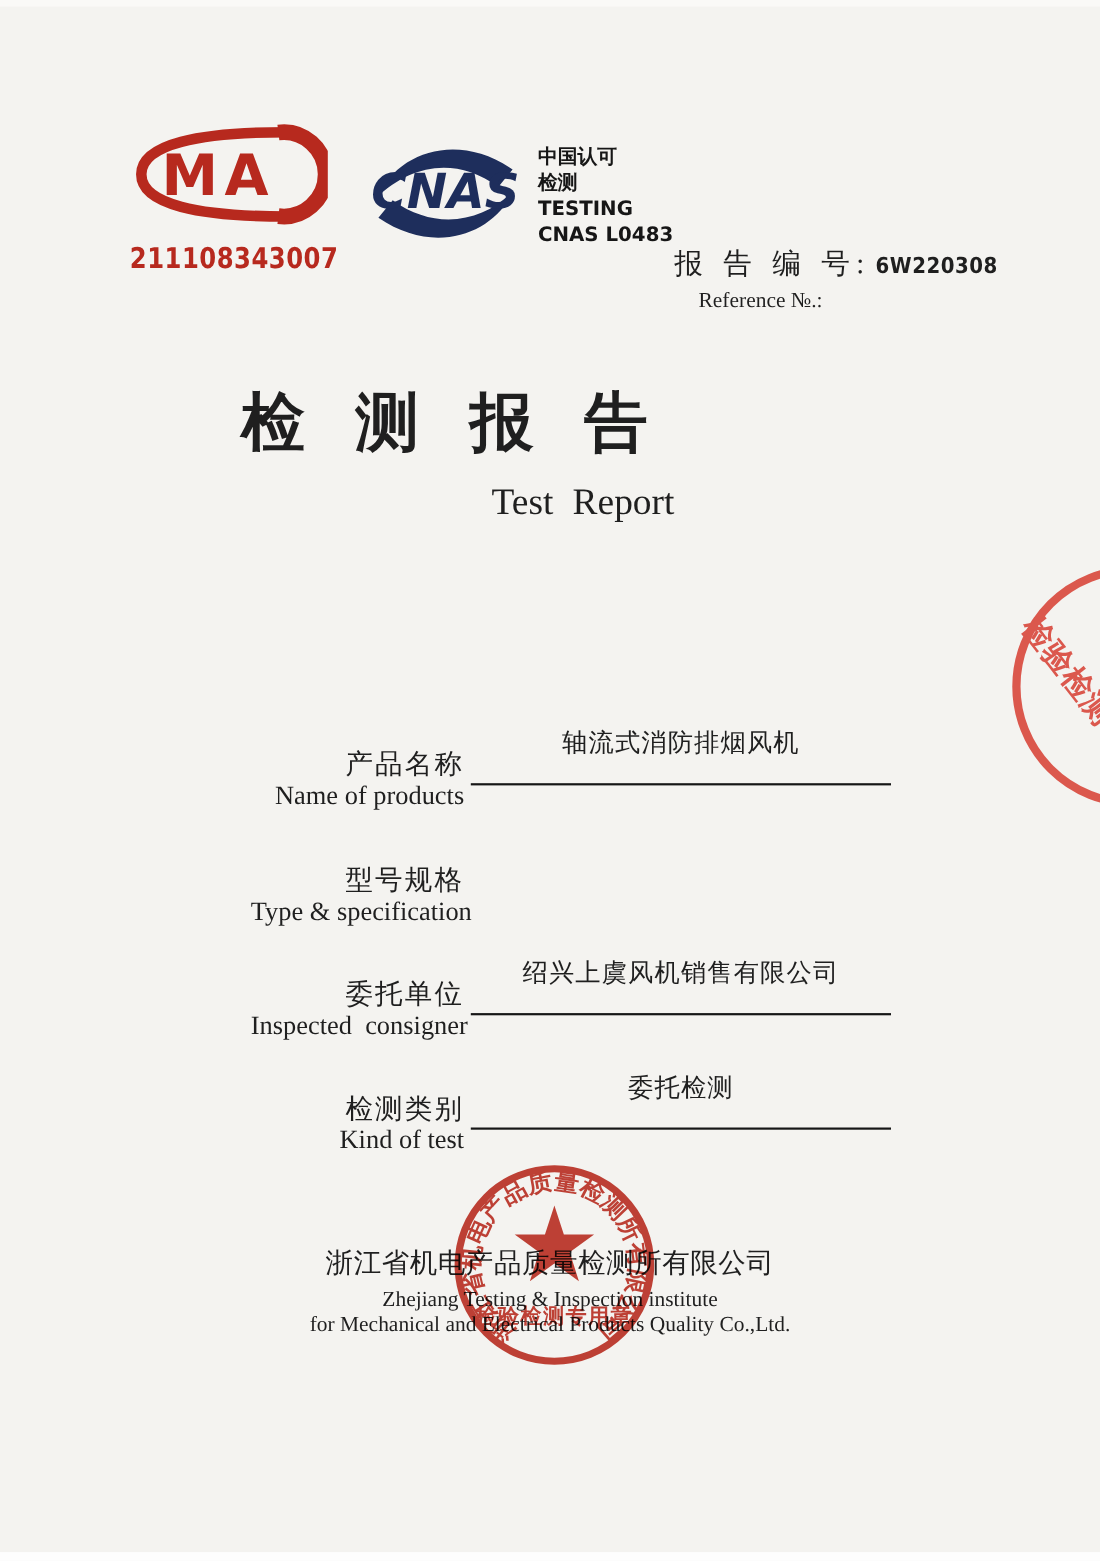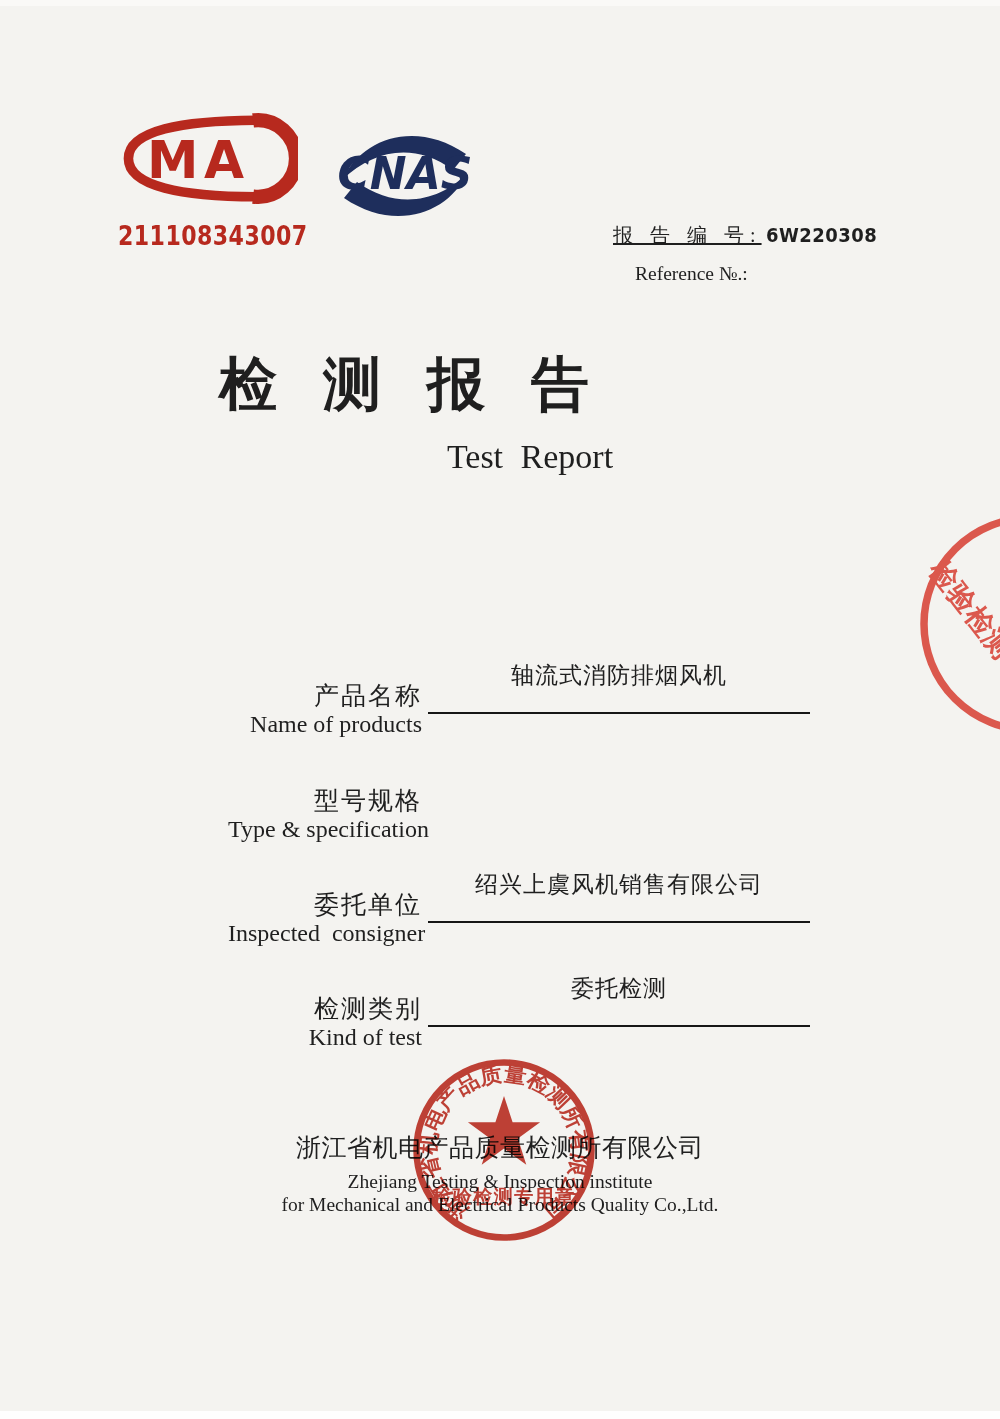--- a/index.html
+++ b/index.html
@@ -21,21 +21,21 @@
     transform:scaleX(.85);transform-origin:left top;
   }
   .cnas-logo{position:absolute;left:337px;top:127px;width:136px;height:98px;}
   .cnas-text{
     position:absolute;left:489px;top:131px;
     font-family:"DejaVu Sans","Liberation Sans",sans-serif;font-weight:bold;
     font-size:18px;line-height:23.5px;color:#161616;white-space:nowrap;
   }
 
   .report-no{position:absolute;left:613px;top:222px;white-space:nowrap;}
-  .report-no .lbl{font-size:20px;letter-spacing:6px;text-decoration:underline;}
+  .report-no .lbl{font-size:26px;letter-spacing:6px;}
   .report-no .val{
     font-family:"DejaVu Sans","Liberation Sans",sans-serif;font-weight:bold;
     font-size:20px;display:inline-block;transform:scaleX(.9);transform-origin:left bottom;
     letter-spacing:.5px;vertical-align:baseline;
   }
   .reference{position:absolute;left:621px;top:263px;font-size:19.5px;margin-left:14px;}
 
   
   .title-zh{
     position:absolute;left:0;top:346px;width:808px;margin:0;
@@ -83,20 +83,26 @@
     <text x="86" y="69" text-anchor="middle" font-family="DejaVu Sans, Liberation Sans, sans-serif" font-size="54" font-weight="bold" letter-spacing="6" fill="#b7291e">MA</text>
   </svg>
   <div class="cma-number">211108343007</div>
 
   <svg class="cnas-logo" viewBox="0 0 136 98">
     <path d="M6,52 C24,12 78,-8 129,27 L116,43 C76,14 36,24 6,52 Z" fill="#1e2e5c"></path>
     <path d="M130,46 C112,86 58,106 7,71 L20,55 C60,84 104,74 130,46 Z" fill="#1e2e5c"></path>
     <text x="68" y="62" text-anchor="middle" font-family="DejaVu Sans, Liberation Sans, sans-serif" font-size="44" font-weight="bold" font-style="italic" fill="#1e2e5c">CNAS</text>
   </svg>
 
+  <div class="cnas-text">
+    <div>中国认可</div>
+    <div>检测</div>
+    <div>TESTING</div>
+    <div>CNAS L0483</div>
+  </div>
 
   <div class="report-no">
     <span class="lbl">报 告 编 号:</span>
     <span class="val">6W220308</span>
   </div>
   <div class="reference">Reference №.:</div>
 
   <h1 class="title-zh">检测报告</h1>
   <div class="title-en">Test Report</div>
 

